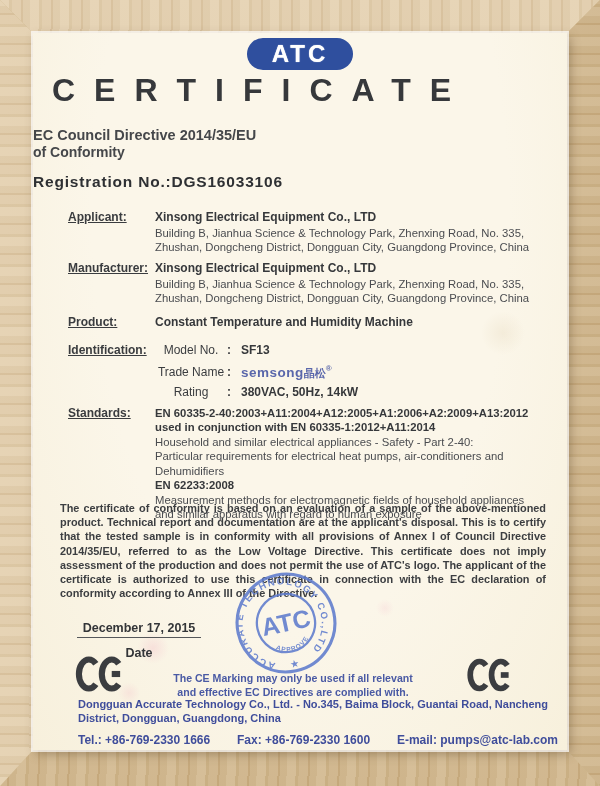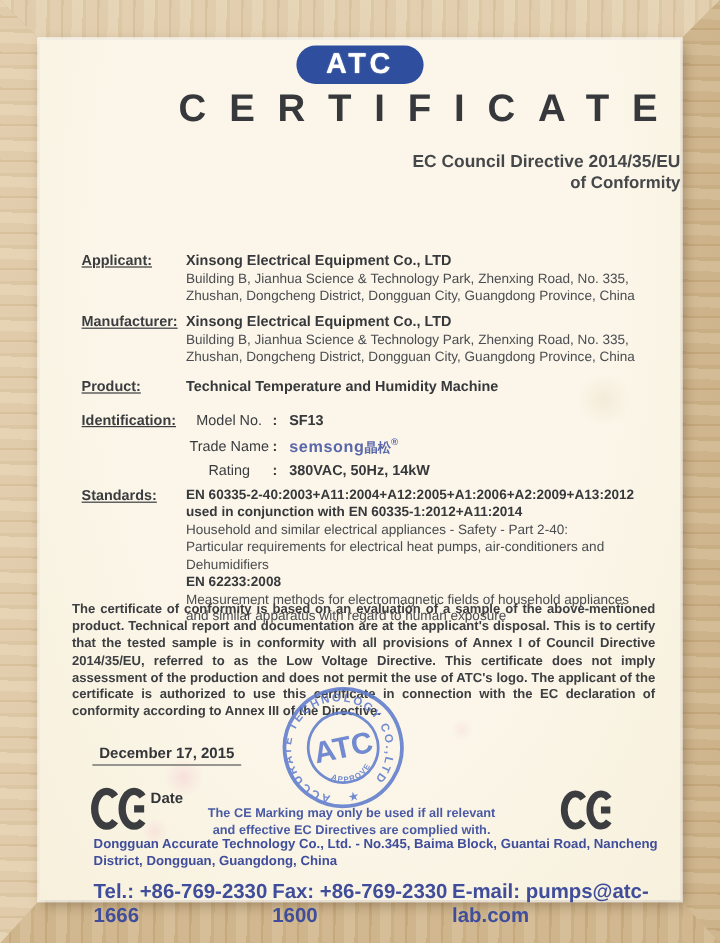--- a/index.html
+++ b/index.html
@@ -29,21 +29,21 @@
   .paper{
     position:absolute;left:33px;top:33px;width:534px;height:717px;
     background:
       radial-gradient(circle at 120px 615px,rgba(236,120,165,.16),transparent 16px),
       radial-gradient(circle at 96px 660px,rgba(236,120,165,.12),transparent 11px),
       radial-gradient(circle at 352px 575px,rgba(236,120,165,.10),transparent 9px),
       radial-gradient(circle at 470px 300px,rgba(210,190,150,.18),transparent 22px),
       radial-gradient(ellipse at 50% 25%,#fbf6e9 55%,#f7f0dc 100%);
     box-shadow:0 0 0 2px rgba(255,255,255,.7), 3px 4px 10px rgba(96,74,44,.45);
   }
-  .hdr{position:absolute;width:100%;text-align:right;color:#3b3d40;}
+  .hdr{position:absolute;width:100%;text-align:left;color:#3b3d40;}
   .atc-pill{
     position:absolute;left:50%;top:5px;transform:translateX(-50%);
     width:106px;height:32px;border-radius:17px;
     display:flex;align-items:center;justify-content:center;
     color:#fff;font-weight:bold;font-size:24px;letter-spacing:3px;
     text-shadow:0 0 1px #fff;
   }
   .title{top:39px;font-size:32px;font-weight:bold;letter-spacing:19px;text-indent:19px;color:#36383b;}
   .subtitle{top:76px;font-size:14px;font-weight:bold;color:#45474a;margin-top:35px;}
   .directive1{top:94px;font-size:14.5px;font-weight:bold;color:#45474a;}
@@ -74,57 +74,58 @@
   }
   .certified-block{position:absolute;left:344px;top:557px;width:142px;text-align:center;}
   .certified-lbl{font-size:13px;font-weight:bold;color:#333537;}
   .sig-svg{margin-top:1px;display:block;margin-left:auto;margin-right:auto;}
   .sig-line{border-bottom:1.5px solid #4b4d50;margin-top:0px;}
 
   .stamp-svg{position:absolute;left:201px;top:538px;transform:rotate(-12deg);opacity:.88;}
 
   .date-block{position:absolute;left:44px;top:588px;width:124px;text-align:center;}
   .date-val{font-size:12.5px;font-weight:bold;color:#333538;border-bottom:1.6px solid #55575a;padding:0 4px 2px 4px;}
-  .date-lbl{font-size:12.5px;font-weight:bold;color:#333538;margin-top:20px;}
+  .date-lbl{font-size:12.5px;font-weight:bold;color:#333538;margin-top:8px;}
 
   .ce{position:absolute;}
   .ce-left{left:36px;top:622px;}
   .ce-right{left:428px;top:624px;}
 
   .ce-note{
     position:absolute;left:132px;top:639px;width:256px;text-align:center;
     font-size:10.6px;font-weight:bold;color:#4a5aa4;line-height:1.32;
   }
   .footer-address{
     position:absolute;left:45px;top:664px;width:480px;
     font-size:11px;font-weight:bold;color:#3f4d9b;line-height:1.3;
   }
   .footer-contact{
     position:absolute;left:45px;top:700px;width:480px;
     display:flex;justify-content:space-between;
-    font-size:17px;font-weight:bold;color:#3f4d9b;
+    font-size:12px;font-weight:bold;color:#3f4d9b;
   }
 </style>
 </head>
 <body>
 
 <div>
   <div class="wood grain-h frame-top"></div>
   <div class="wood grain-h frame-bottom"></div>
   <div class="wood grain-v frame-left"></div>
   <div class="wood grain-v frame-right"></div>
 
   <div class="paper">
 
     <div class="atc-pill" style="background:#2f4f9e;">
       <span>ATC</span>
     </div>
     <div class="hdr title">CERTIFICATE</div>
     <div class="hdr subtitle">of Conformity</div>
     <div class="hdr directive1">EC Council Directive 2014/35/EU</div>
+    <div class="hdr registration">Registration No.:DGS16033106</div>
 
     <div class="body-rows">
 
       <div class="row mb-app">
         <div class="lbl">Applicant:</div>
         <div>
           <div class="name">Xinsong Electrical Equipment Co., LTD</div>
           <div class="addr">Building B, Jianhua Science &amp; Technology Park, Zhenxing Road, No. 335, Zhushan, Dongcheng District, Dongguan City, Guangdong Province, China</div>
         </div>
       </div>
@@ -132,21 +133,21 @@
       <div class="row mb-man">
         <div class="lbl">Manufacturer:</div>
         <div>
           <div class="name">Xinsong Electrical Equipment Co., LTD</div>
           <div class="addr">Building B, Jianhua Science &amp; Technology Park, Zhenxing Road, No. 335, Zhushan, Dongcheng District, Dongguan City, Guangdong Province, China</div>
         </div>
       </div>
 
       <div class="row mb-prod">
         <div class="lbl">Product:</div>
-        <div class="name">Technical Temperature and Humidity Machine</div>
+        <div class="name">Constant Temperature and Humidity Machine</div>
       </div>
 
       <div class="row">
         <div class="lbl">Identification:</div>
         <div>
           <div class="id-row">
             <span class="id-lbl">Model No.</span>
             <span class="id-col">:</span>
             <span class="id-val">SF13</span>
           </div>

